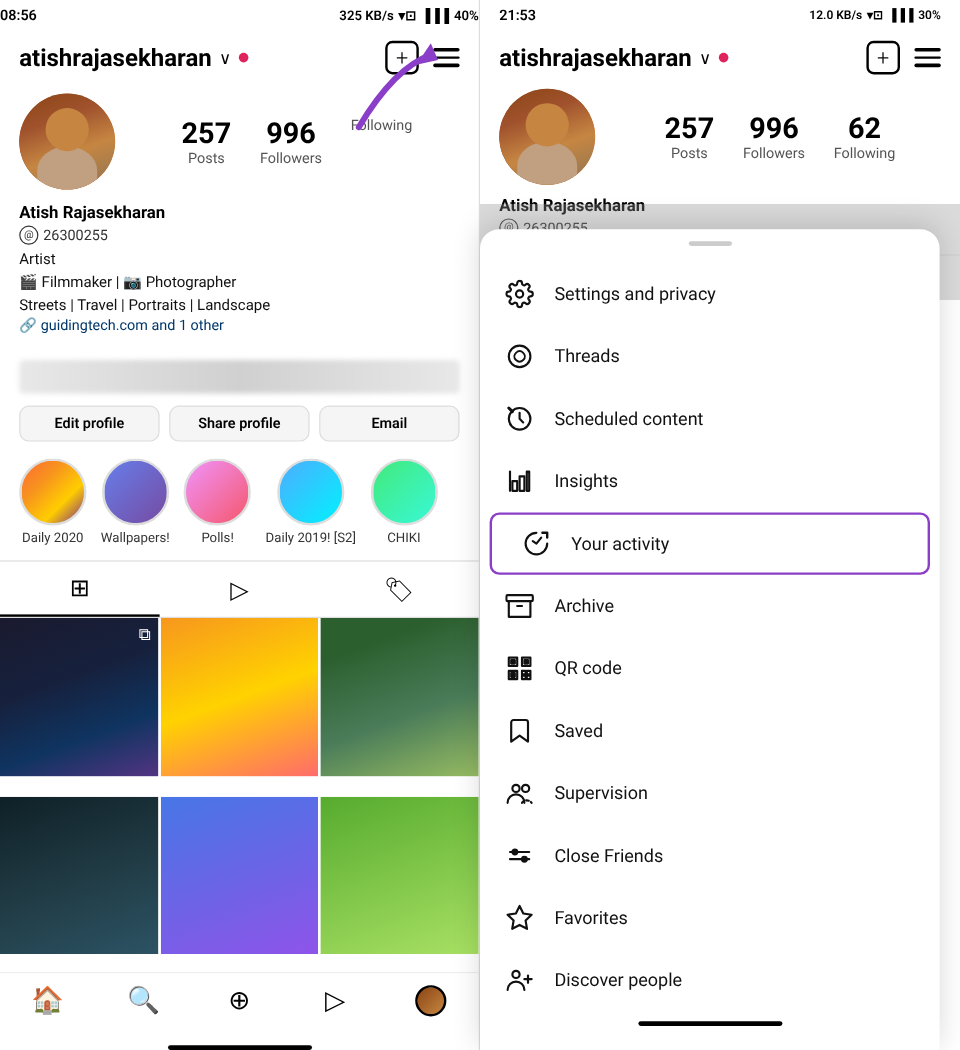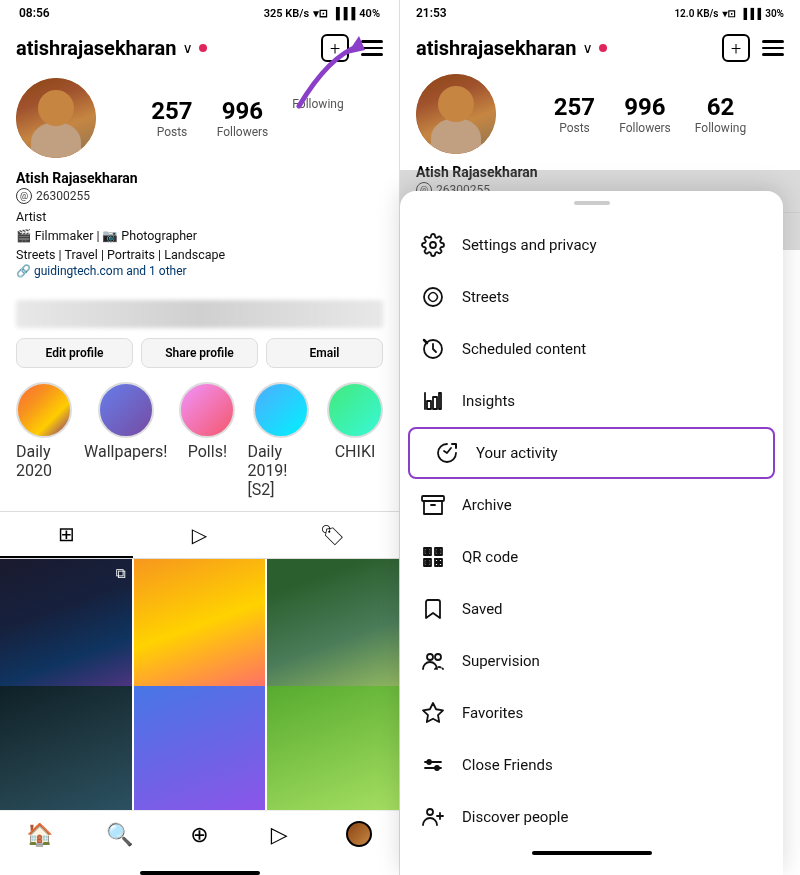--- a/index.html
+++ b/index.html
@@ -20,21 +20,21 @@
       display: flex;
       flex-direction: column;
       position: relative;
       border-right: 1px solid #ddd;
     }
 
     .status-bar-left {
       display: flex;
       justify-content: space-between;
       align-items: center;
-      padding: 6px 19px;
+      padding: 6px 0;
       font-size: 12px;
       font-weight: 600;
       gap: 20px;
     }
 
     .status-bar-right-icons {
       display: flex;
       align-items: center;
       gap: 4px;
       font-size: 11px;
@@ -264,21 +264,21 @@
       overflow: hidden;
     }
 
     .hl-1 { background: linear-gradient(135deg, #ff6b35, #f7931e, #ffcd00, #7b2d8b); }
     .hl-2 { background: linear-gradient(135deg, #667eea, #764ba2); }
     .hl-3 { background: linear-gradient(135deg, #f093fb, #f5576c); }
     .hl-4 { background: linear-gradient(135deg, #4facfe, #00f2fe); }
     .hl-5 { background: linear-gradient(135deg, #43e97b, #38f9d7); }
 
     .highlight-label {
-      font-size: 16px;
+      font-size: 11px;
       color: #333;
     }
 
     .tab-row {
       display: flex;
       border-top: 1px solid #ddd;
       border-bottom: 1px solid #ddd;
     }
 
     .tab-item {
@@ -719,21 +719,21 @@
       <span class="menu-label">Settings and privacy</span>
     </div>
 
     <div class="menu-item">
       <div class="menu-icon">
         <svg class="mi-svg" viewBox="0 0 24 24">
           <circle cx="12" cy="12" r="9"></circle>
           <path d="M9 9 Q12 6 15 9 Q18 12 15 15 Q12 18 9 15 Q6 12 9 9" stroke-width="1.5"></path>
         </svg>
       </div>
-      <span class="menu-label">Streets</span>
+      <span class="menu-label">Threads</span>
     </div>
 
     <div class="menu-item">
       <div class="menu-icon">
         <svg class="mi-svg" viewBox="0 0 24 24">
           <circle cx="12" cy="12" r="9"></circle>
           <polyline points="12 7 12 12 15 15"></polyline>
           <line x1="3" y1="3" x2="6" y2="6" stroke-width="2.5"></line>
         </svg>
       </div>
@@ -810,41 +810,41 @@
           <path d="M2 20a7 7 0 0 1 14 0"></path>
           <path d="M14 20a5 5 0 0 1 8 0" stroke-dasharray="2"></path>
         </svg>
       </div>
       <span class="menu-label">Supervision</span>
     </div>
 
     <div class="menu-item">
       <div class="menu-icon">
         <svg class="mi-svg" viewBox="0 0 24 24">
-          <polygon points="12 2 15.09 8.26 22 9.27 17 14.14 18.18 21.02 12 17.77 5.82 21.02 7 14.14 2 9.27 8.91 8.26 12 2"></polygon>
-        </svg>
-      </div>
-      <span class="menu-label">Favorites</span>
-    </div>
-
-    <div class="menu-item">
-      <div class="menu-icon">
-        <svg class="mi-svg" viewBox="0 0 24 24">
           <line x1="4" y1="9" x2="20" y2="9"></line>
           <line x1="4" y1="15" x2="20" y2="15"></line>
           <circle cx="8" cy="9" r="2" fill="#111"></circle>
           <circle cx="16" cy="15" r="2" fill="#111"></circle>
         </svg>
       </div>
       <span class="menu-label">Close Friends</span>
     </div>
 
     <div class="menu-item">
       <div class="menu-icon">
         <svg class="mi-svg" viewBox="0 0 24 24">
+          <polygon points="12 2 15.09 8.26 22 9.27 17 14.14 18.18 21.02 12 17.77 5.82 21.02 7 14.14 2 9.27 8.91 8.26 12 2"></polygon>
+        </svg>
+      </div>
+      <span class="menu-label">Favorites</span>
+    </div>
+
+    <div class="menu-item">
+      <div class="menu-icon">
+        <svg class="mi-svg" viewBox="0 0 24 24">
           <circle cx="9" cy="7" r="3"></circle>
           <path d="M2 20a7 7 0 0 1 14 0"></path>
           <line x1="19" y1="8" x2="19" y2="14"></line>
           <line x1="16" y1="11" x2="22" y2="11"></line>
         </svg>
       </div>
       <span class="menu-label">Discover people</span>
     </div>
 
     <div class="home-bar"></div>

